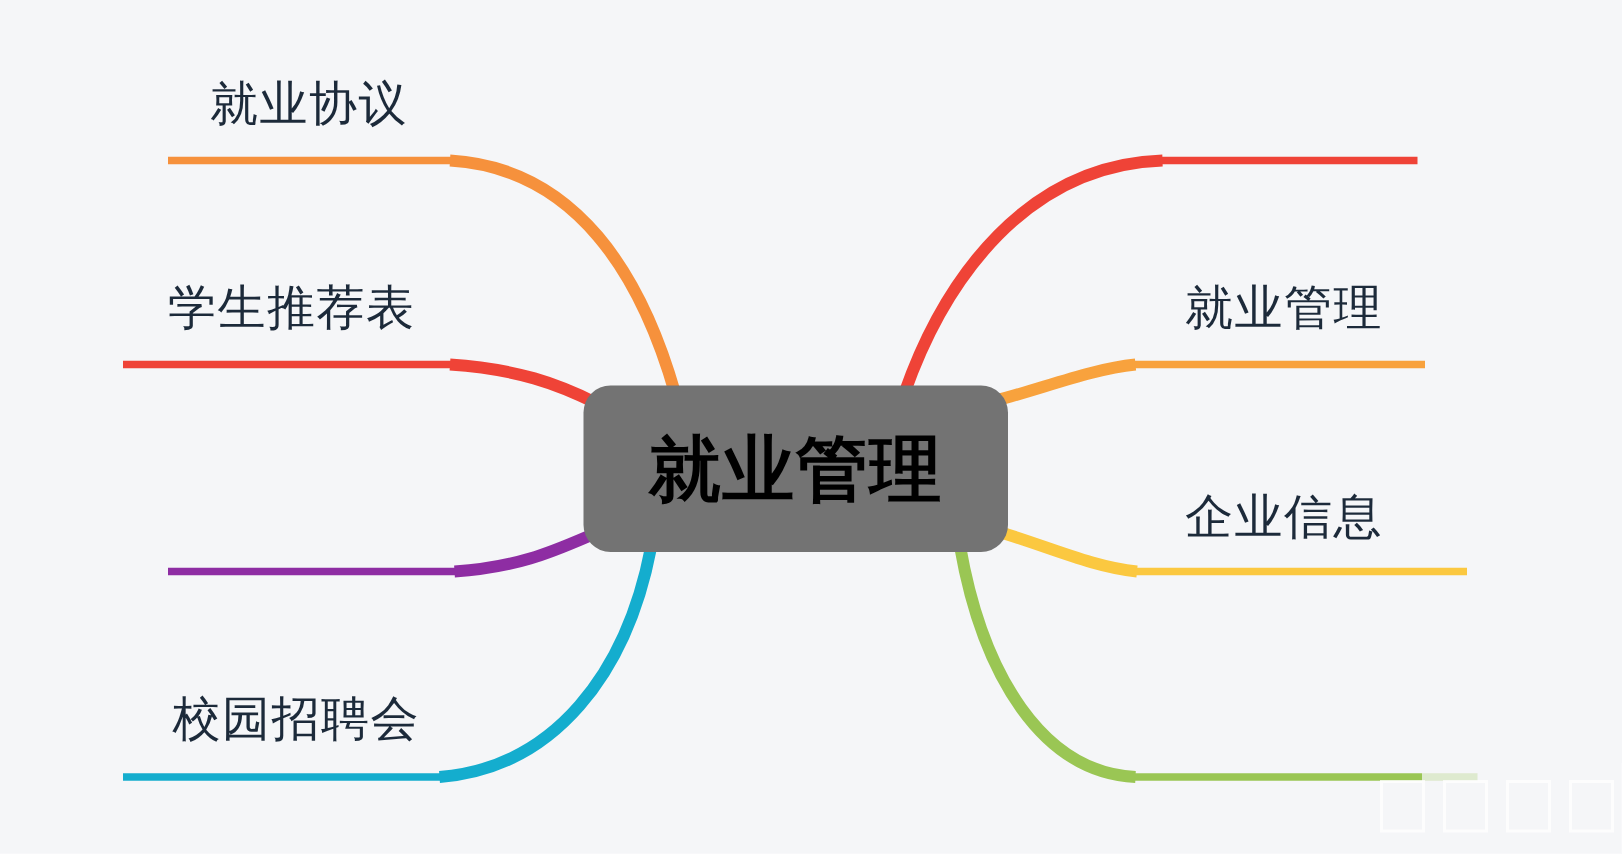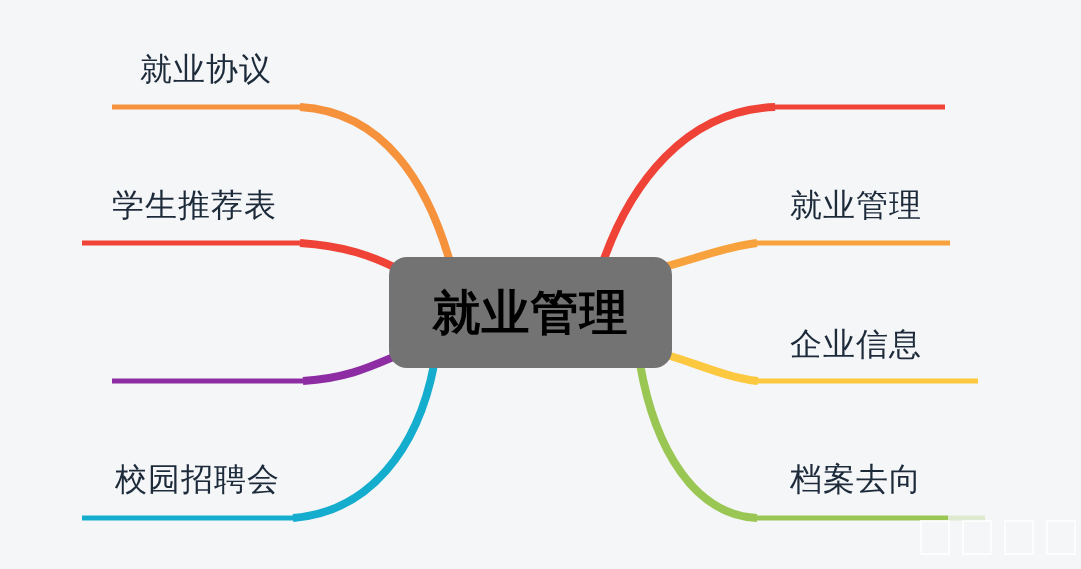--- a/index.html
+++ b/index.html
@@ -102,21 +102,20 @@
     <path class="branch-curve" d="M 757 518 C 695 515, 655 450, 640 364" stroke="#9AC654"></path>
     <path class="branch-underline" d="M 755 518 L 948 518" stroke="#9AC654"></path>
     <path class="branch-faded" d="M 948 518 L 985 518" stroke="#9AC654"></path>
   </svg>
 
   <div class="topic-label lbl-0">就业协议</div>
   <div class="topic-label lbl-1">学生推荐表</div>
   <div class="topic-label lbl-3">校园招聘会</div>
   <div class="topic-label lbl-5">就业管理</div>
   <div class="topic-label lbl-6">企业信息</div>
-  <div class="topic-label lbl-7">档案去向</div>
 
   <div class="root-node">
     <span class="root-label">就业管理</span>
   </div>
 
   <div class="watermark">
     <div class="wm-box"></div>
     <div class="wm-box"></div>
     <div class="wm-box"></div>
     <div class="wm-box"></div>

